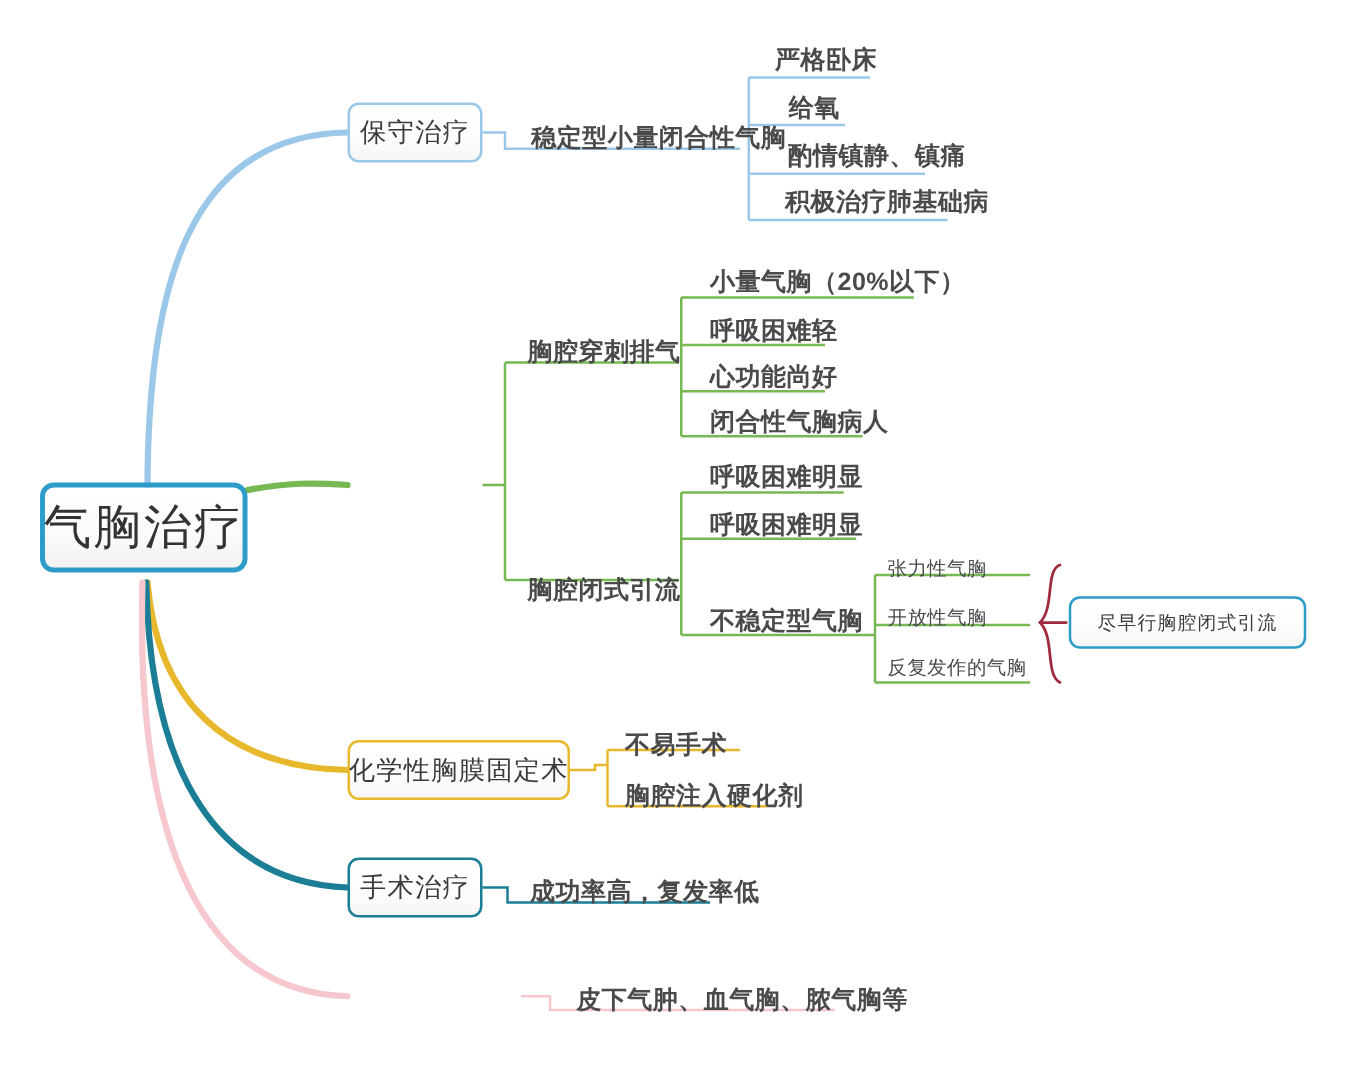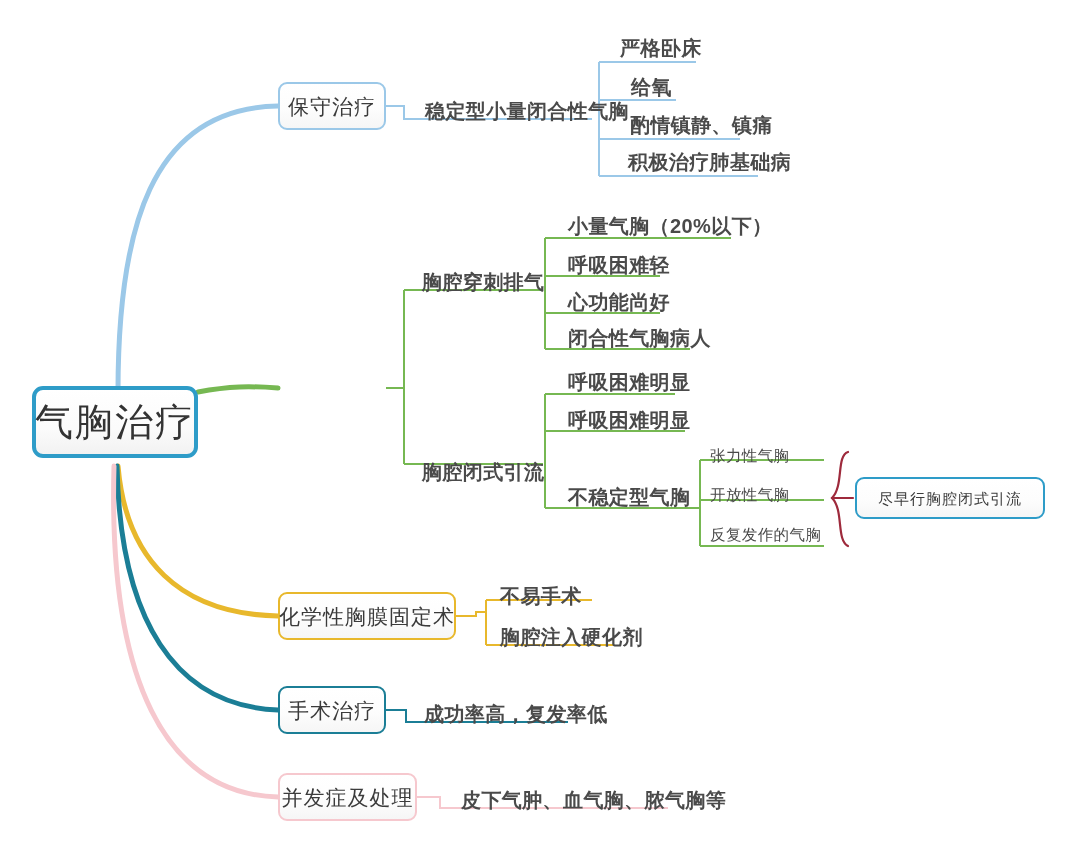--- a/index.html
+++ b/index.html
@@ -144,23 +144,20 @@
 
 
   <div class="node l1" style="left:278px; top:686px; width:108px; height:48px; border-color:#1B7E96;">
     <span>手术治疗</span>
   </div>
 
   <div class="node l1" style="left:278px; top:592px; width:178px; height:48px; border-color:#E8B82C;">
     <span>化学性胸膜固定术</span>
   </div>
 
-  <div class="node l1" style="left:278px; top:773px; width:139px; height:48px; border-color:#F6C8CE;">
-    <span>并发症及处理</span>
-  </div>
 
   <div class="node callout" style="left:855px; top:477px; width:190px; height:42px; border-color:#2E9CC8;">
     <span>尽早行胸腔闭式引流</span>
   </div>
 
   <div class="leaf l2" style="left:425px; top:101px;">稳定型小量闭合性气胸</div>
   <div class="leaf l2" style="left:620px; top:38px;">严格卧床</div>
   <div class="leaf l2" style="left:631px; top:77px;">给氧</div>
   <div class="leaf l2" style="left:630px; top:115px;">酌情镇静、镇痛</div>
   <div class="leaf l2" style="left:628px; top:152px;">积极治疗肺基础病</div>

